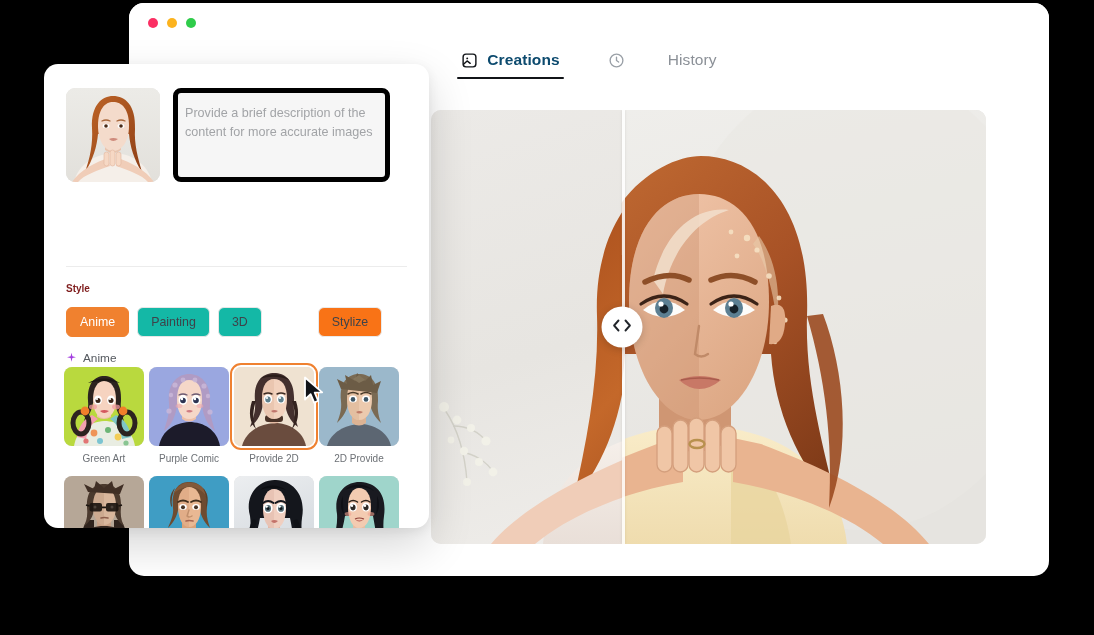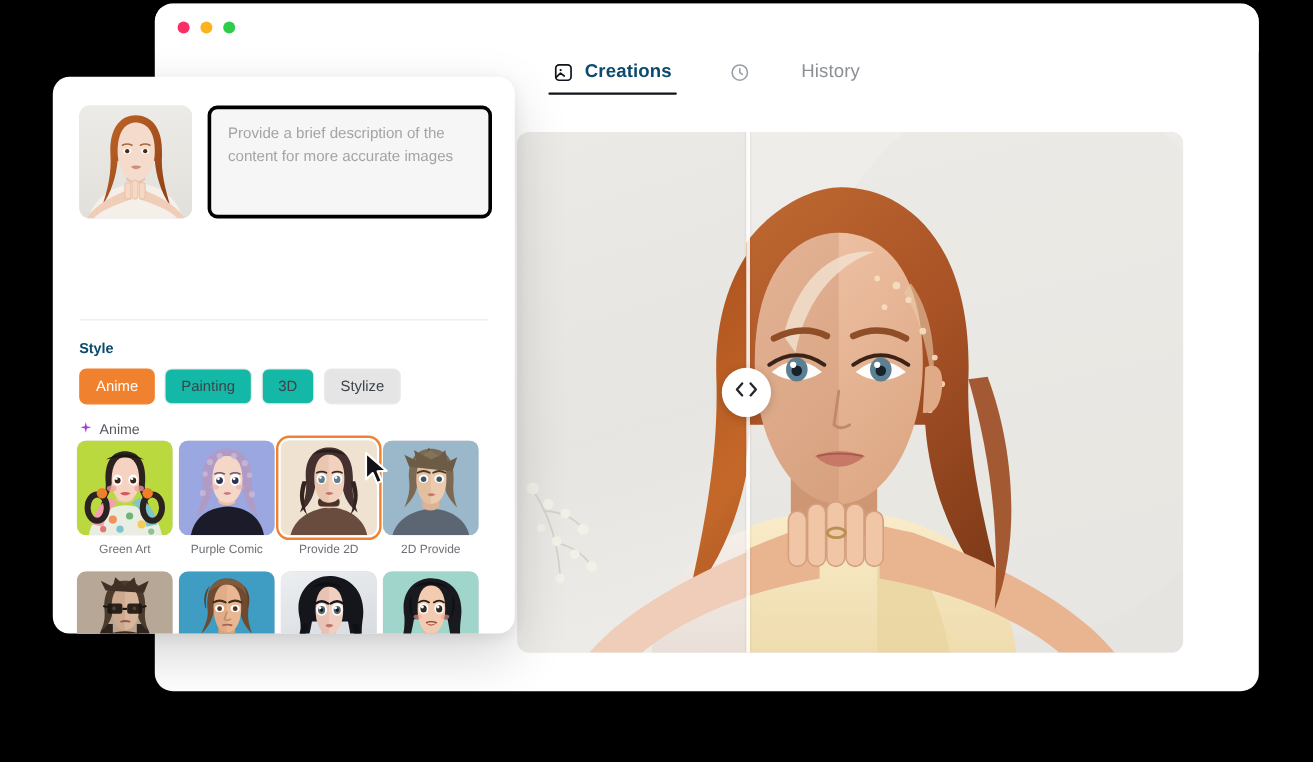--- a/index.html
+++ b/index.html
@@ -178,26 +178,26 @@
     width: 94px; height: 94px;
     border-radius: 9px;
     overflow: hidden;
     flex: 0 0 auto;
     background: #e6e3e0;
     position: relative;
   }
   .src-thumb svg { display: block; width: 94px; height: 94px; }
 
   .prompt-box {
-    width: 237px;
+    width: 217px;
     height: 94px;
-    border: 3px solid #000000;
+    border: 5px solid #000000;
     border-radius: 8px;
     background: #f6f6f6;
-    padding: 11px 14px;
+    padding: 11px 7px;
     position: relative;
   }
   .prompt-placeholder {
     font-size: 12.6px;
     line-height: 19px;
     color: #a2a4a7;
     font-family: "Liberation Sans", sans-serif;
   }
 
   .panel-divider {
@@ -206,23 +206,23 @@
     top: 202px;
     width: 341px;
     height: 1px;
     background: #ececec;
   }
 
   .style-heading {
     position: absolute;
     left: 22px;
     top: 219px;
-    font-size: 12px;
+    font-size: 10px;
     font-weight: 700;
-    color: #0c4a6e;
+    color: #7f1d1d;
   }
 
   .style-tabs {
     position: absolute;
     left: 22px;
     top: 243px;
     display: flex;
     gap: 8px;
   }
   .chip {
@@ -238,21 +238,21 @@
     background: #14b8a6;
     color: #3e434a;
     white-space: nowrap;
   }
   .chip.selected {
     background: #f0812f;
     border-color: #f0812f;
     color: #ffffff;
     font-weight: 400;
   }
-  .chip.shade { background: #e5e5e5; border-color: #eaeaea; }
+  .chip.shade { background: #f97316; border-color: #eaeaea; margin-left: 48px; }
 
   .group-label {
     position: absolute;
     left: 22px;
     top: 285px;
     display: flex;
     align-items: center;
     gap: 6px;
   }
   .group-label .gl-text {

